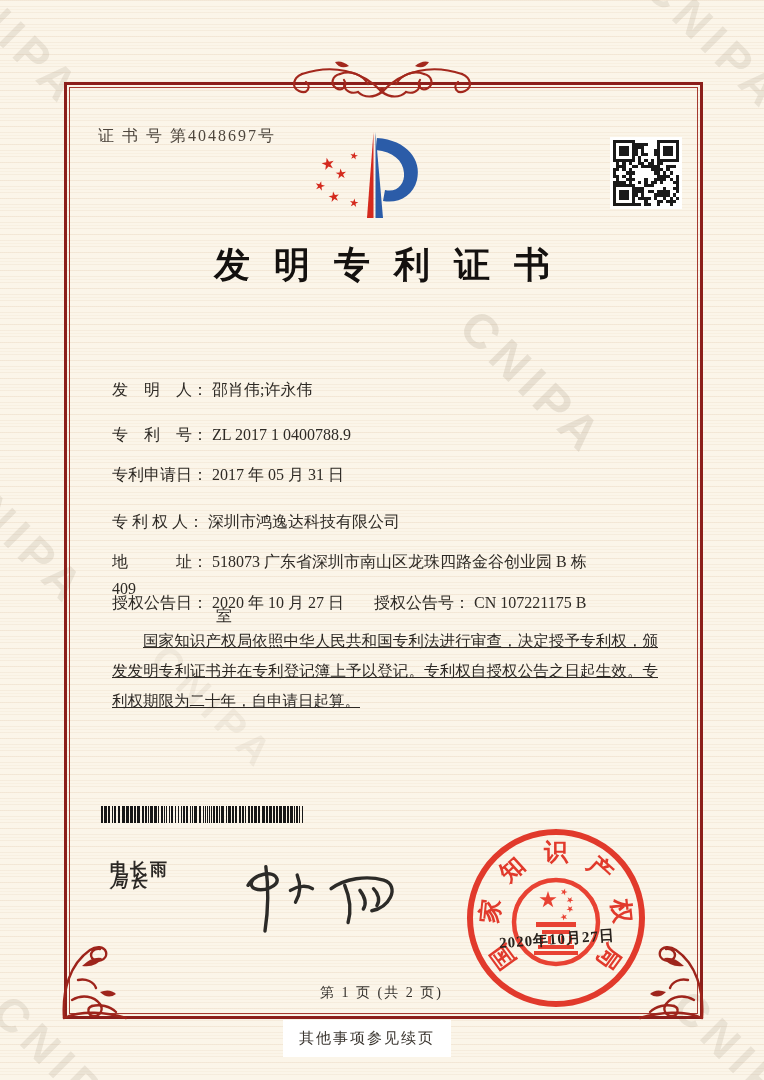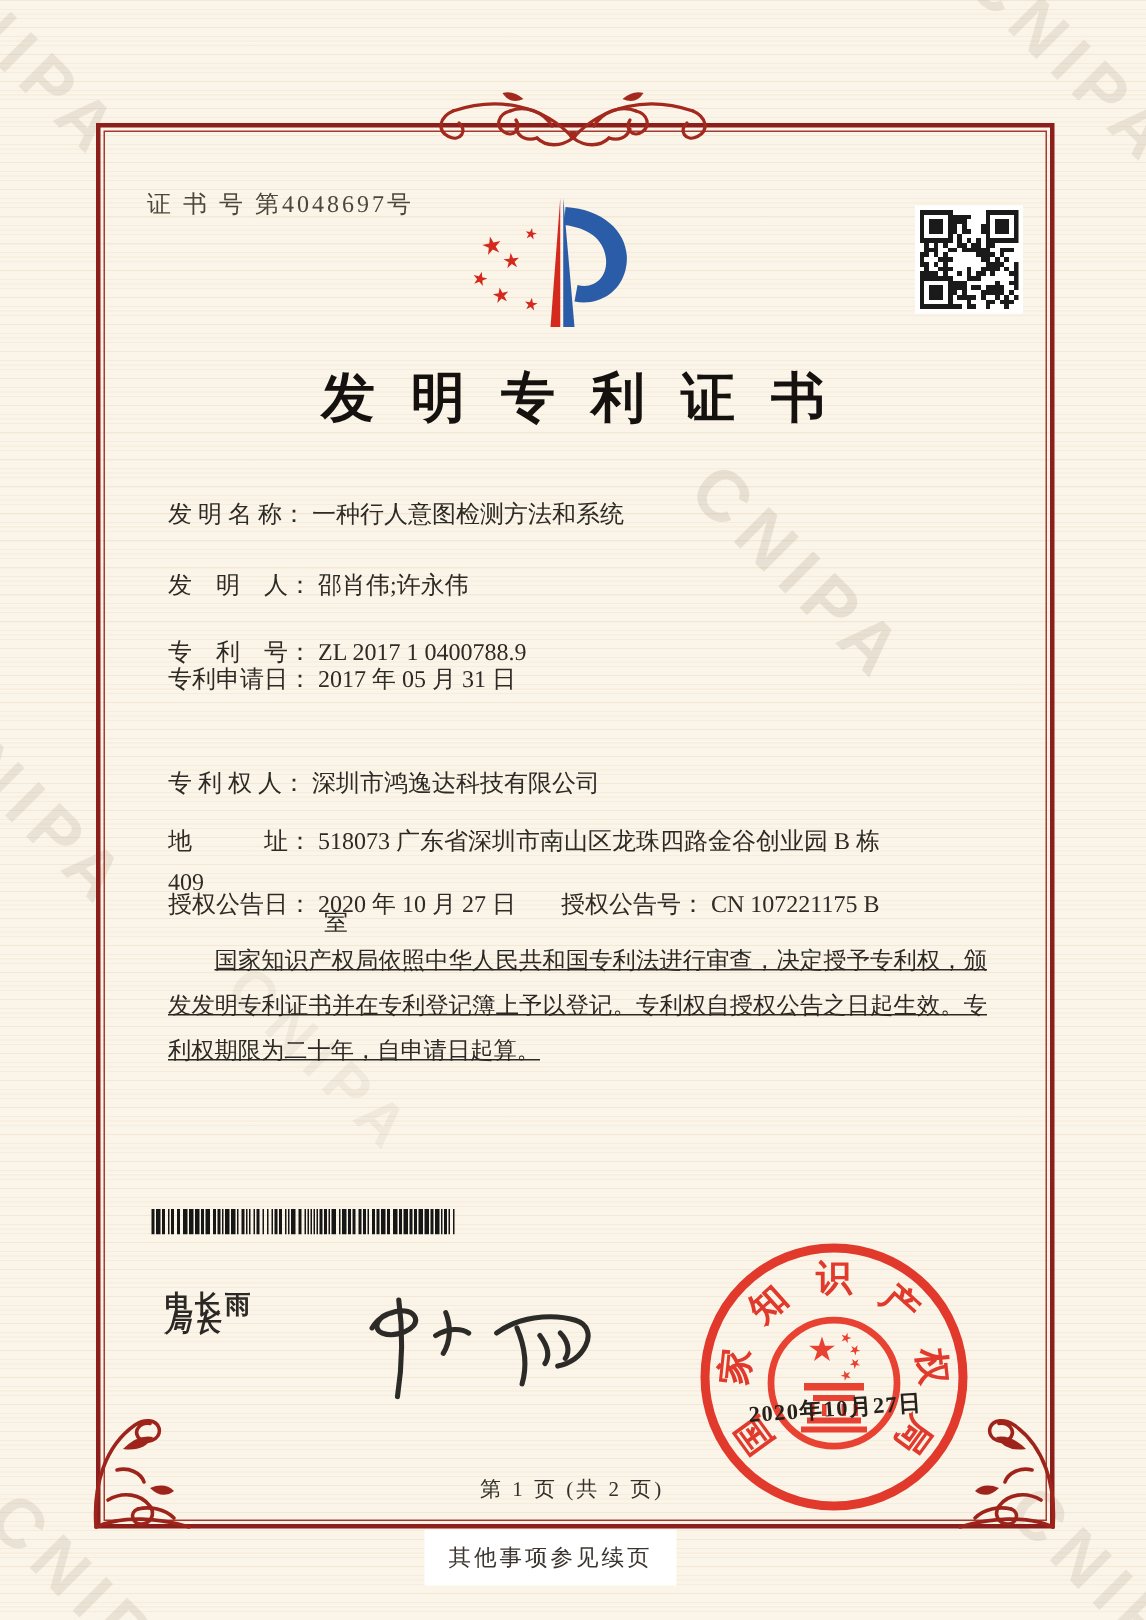--- a/index.html
+++ b/index.html
@@ -35,21 +35,21 @@
   .cert-no{position:absolute;left:98px;top:126px;font-size:16px;letter-spacing:2px;color:#4e463d;}
   .logo{position:absolute;left:312px;top:130px;width:124px;height:92px;}
   .qr{position:absolute;left:610px;top:137px;width:72px;height:72px;background:#fff;padding:3px;box-sizing:border-box;}
   .qr svg{width:100%;height:100%;display:block;}
   .title{position:absolute;left:0;top:228px;width:764px;text-align:center;
     font-size:36px;font-weight:600;letter-spacing:24px;text-indent:24px;color:#14110f;margin-top:13px;}
   
   .frow{position:absolute;left:112px;font-size:16px;white-space:nowrap;}
   .frow .lbl{color:#2e2a25;}
   .frow .val{color:#2e2a25;margin-left:4px;}
-  .f-name{top:333px;} .f-inv{top:380px;} .f-pno{top:425px;} .f-fil{top:443px;text-align:center;}
+  .f-name{top:333px;} .f-inv{top:380px;} .f-pno{top:425px;} .f-fil{top:465px;text-align:center;}
   .f-pat{top:512px;}
   .f-addr{top:548px;white-space:normal;width:500px;line-height:27px;}
   .f-addr .val2{display:block;margin-left:104px;}
   .f-grant{top:593px;}
   .f-grant .pair2{margin-left:30px;}
   
   .paras{position:absolute;left:112px;top:626px;width:546px;font-size:15.5px;
     line-height:30px;text-align:justify;color:#2c2824;text-decoration:underline;}
   .paras p{margin:0;text-indent:2em;}
   
@@ -392,23 +392,20 @@
         <rect x="8" y="20" width="1" height="1" fill="#1a1a1a"></rect>
         <rect x="10" y="20" width="1" height="1" fill="#1a1a1a"></rect>
         <rect x="11" y="20" width="1" height="1" fill="#1a1a1a"></rect>
         <rect x="14" y="20" width="1" height="1" fill="#1a1a1a"></rect>
         <rect x="18" y="20" width="1" height="1" fill="#1a1a1a"></rect>
       </svg>
     </div>
 
   <div class="title">发明专利证书</div>
 
-  <div class="frow f-name">
-    <span class="lbl">发 明 名 称：</span><span class="val">一种行人意图检测方法和系统</span>
-  </div>
   <div class="frow f-inv">
     <span class="lbl">发　明　人：</span><span class="val">邵肖伟;许永伟</span>
   </div>
   <div class="frow f-pno">
     <span class="lbl">专　利　号：</span><span class="val">ZL 2017 1 0400788.9</span>
   </div>
   <div class="frow f-fil">
     <span class="lbl">专利申请日：</span><span class="val">2017 年 05 月 31 日</span>
   </div>
   <div class="frow f-pat">

